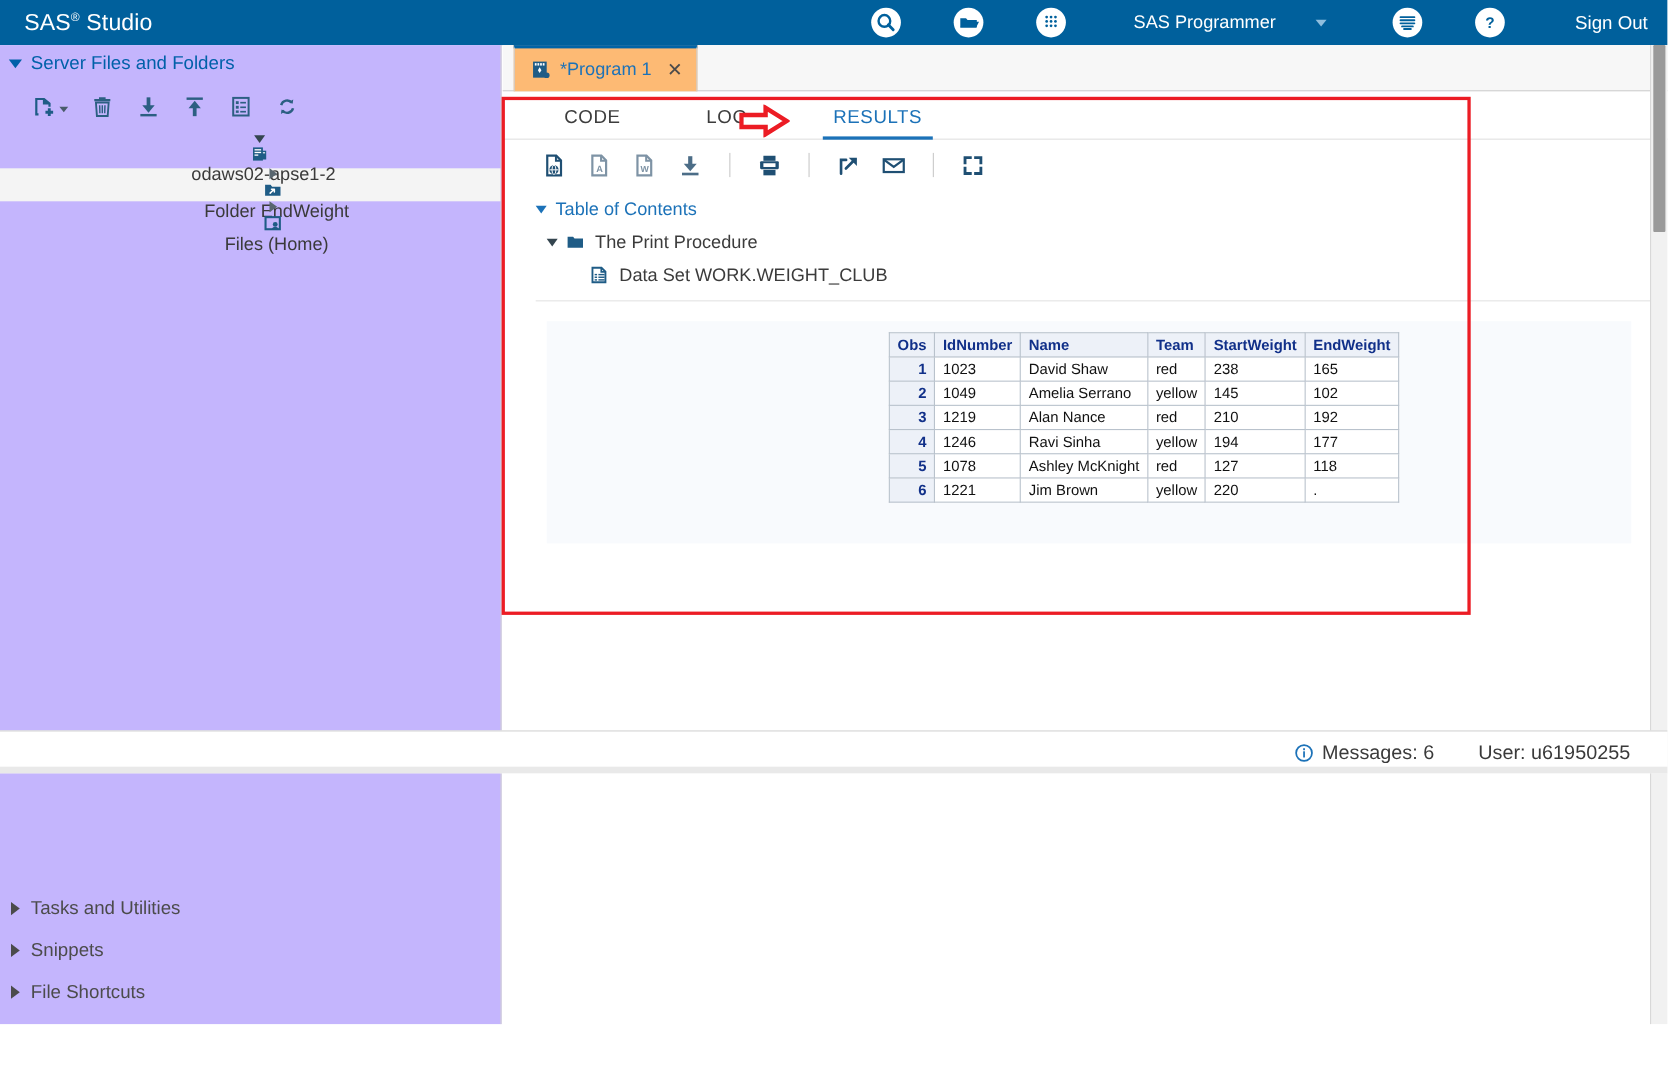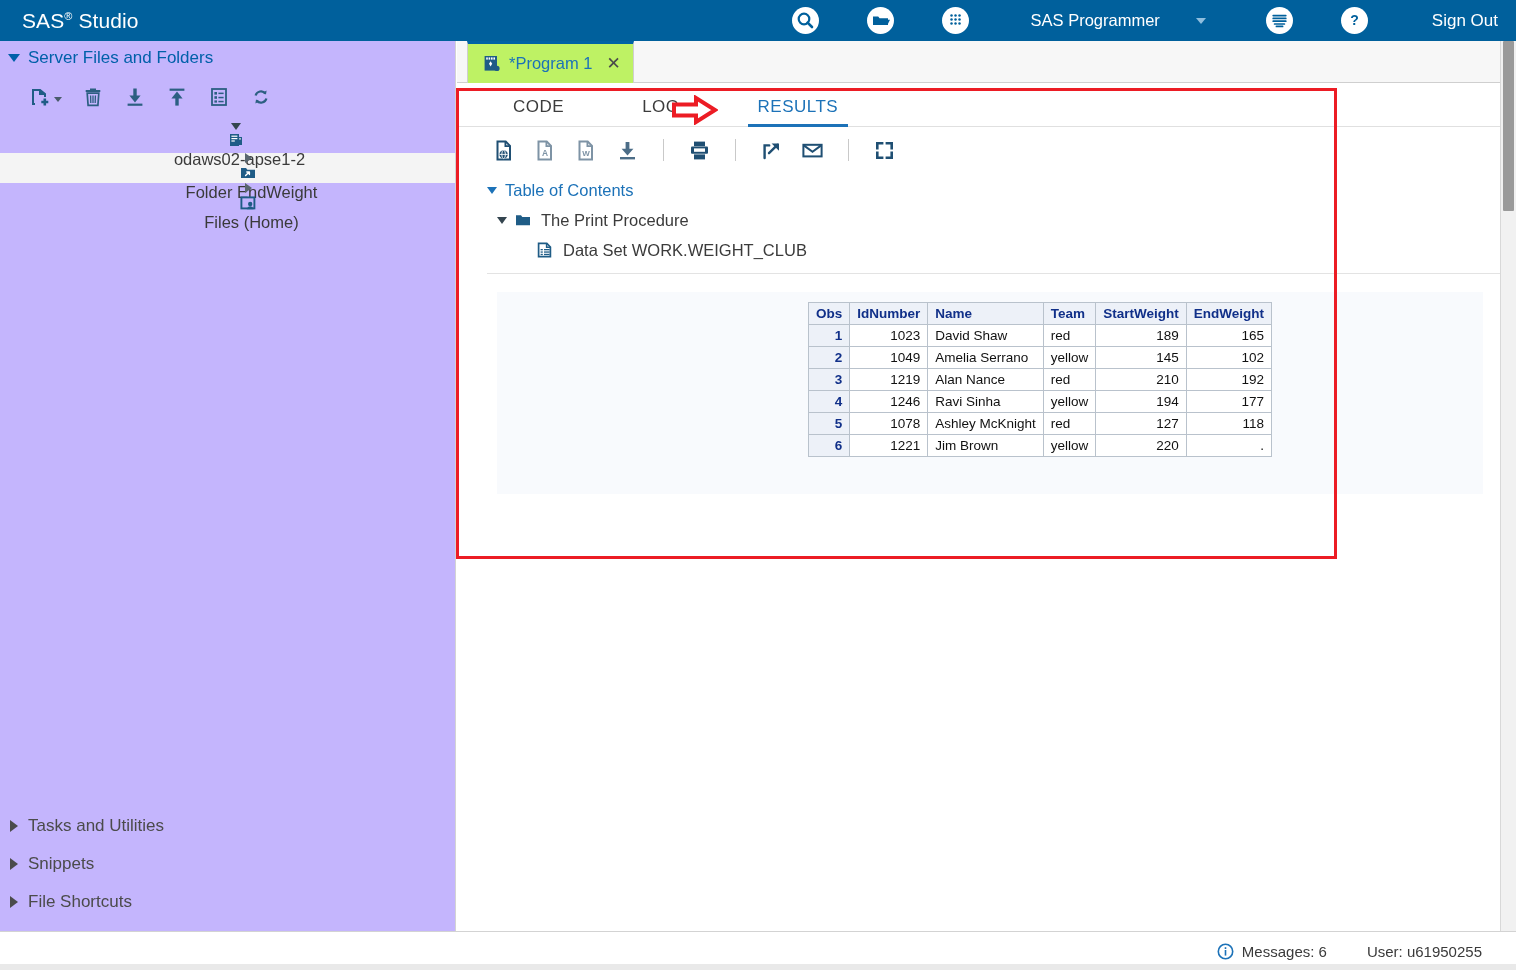--- a/index.html
+++ b/index.html
@@ -2,21 +2,21 @@
 <html><head>
 <meta charset="utf-8">
 <style>
   * { box-sizing: border-box; margin: 0; padding: 0; }
   html, body {
     width: 1516px; height: 970px;
     font-family: "Liberation Sans", sans-serif;
     background: #ffffff;
     overflow: hidden;
   }
-  #app { position: relative; width: 1516px; height: 970px; background:#fff; }
+  #app { position: relative; width: 1516px; height: 703px; background:#fff; }
 
   
   .appbar {
     position: absolute; top: 0; left: 0; width: 1516px; height: 41px;
     background: #00609c;
     display: flex; align-items: center;
   }
   .app-title {
     color: #ffffff; font-size: 21px; margin-left: 22px; letter-spacing: .1px;
     font-weight: 400; white-space: nowrap;
@@ -107,21 +107,21 @@
     position: absolute; top: 41px; left: 457px; width: 1059px; height: 890px;
     background: #ffffff;
   }
   .tabstrip {
     position: relative; height: 42px; background: #f7f7f7;
     border-bottom: 1px solid #cfcfcf;
   }
   .doc-tab {
     position: absolute; left: 10px; top: 0; height: 42px;
     display: flex; align-items: center; padding: 0 12px 0 14px;
-    background: #bef264; border-top: 3px solid #0063a6;
+    background: #fdba74; border-top: 3px solid #0063a6;
     border-left: 1px solid #cfcfcf; border-right: 1px solid #cfcfcf;
   }
   .doc-tab-icon { margin-right: 8px; display:flex; }
   .doc-tab-label { color: #1c72b8; font-size: 16.5px; white-space: nowrap; }
   .doc-tab-close {
     margin-left: 14px; color: #4b4b4b; font-size: 17px; line-height: 1;
     font-family: "Liberation Sans", sans-serif;
   }
 
   .subtabs {
@@ -185,21 +185,21 @@
     border: 1px solid #b9c2cc; padding: 3px 7px; text-align: left;
     white-space: nowrap; height: 22px;
   }
   .print-table th.num { text-align: right; }
   .print-table td {
     border: 1px solid #b9c2cc; padding: 3px 7px; height: 22px; white-space: nowrap;
   }
   .print-table td.obs {
     background: #edf1f8; color: #113089; font-weight: bold; text-align: right;
   }
-  .print-table td.num { text-align: right; }
+  .print-table td.num { }
 
   
   .anno-rect {
     position: absolute; left: 456px; top: 88px; width: 881px; height: 471px;
     border: 3px solid #ec1c24; pointer-events: none;
   }
   .anno-arrow {
     position: absolute; left: 672px; top: 95px; width: 46px; height: 30px;
     pointer-events: none;
   }
@@ -210,21 +210,21 @@
     background: #f1f1f1; border-left: 1px solid #d8d8d8;
   }
   .vscroll-thumb {
     position: absolute; top: 0; left: 2px; width: 11px; height: 170px;
     background: #9a9a9a; border-radius: 1px;
   }
   .statusbar {
     position: absolute; left: 0; bottom: 0; width: 1516px; height: 39px;
     background: #ffffff; border-top: 1px solid #d3d3d3;
     display: flex; align-items: center; justify-content: flex-end;
-    padding-right: 34px; font-size: 15px; color: #3a3a3a;
+    padding-right: 34px; font-size: 18px; color: #3a3a3a;
   }
   .status-msg { display: flex; align-items: center; margin-right: 40px; }
   .status-msg svg { margin-right: 8px; display:block; }
   .statusbar-pad { position:absolute; left:0; bottom:0; width:1516px; height:6px;
                    background:#e9e9e9; }
 </style>
 </head>
 <body>
 
 <div id="app">
@@ -551,21 +551,21 @@
             <th class="num">StartWeight</th>
             <th class="num">EndWeight</th>
           </tr>
         </thead>
         <tbody>
           <tr>
             <td class="obs">1</td>
             <td class="num">1023</td>
             <td>David Shaw</td>
             <td>red</td>
-            <td class="num">189</td>
+            <td class="num">238</td>
             <td class="num">165</td>
           </tr>
           <tr>
             <td class="obs">2</td>
             <td class="num">1049</td>
             <td>Amelia Serrano</td>
             <td>yellow</td>
             <td class="num">145</td>
             <td class="num">102</td>
           </tr>

